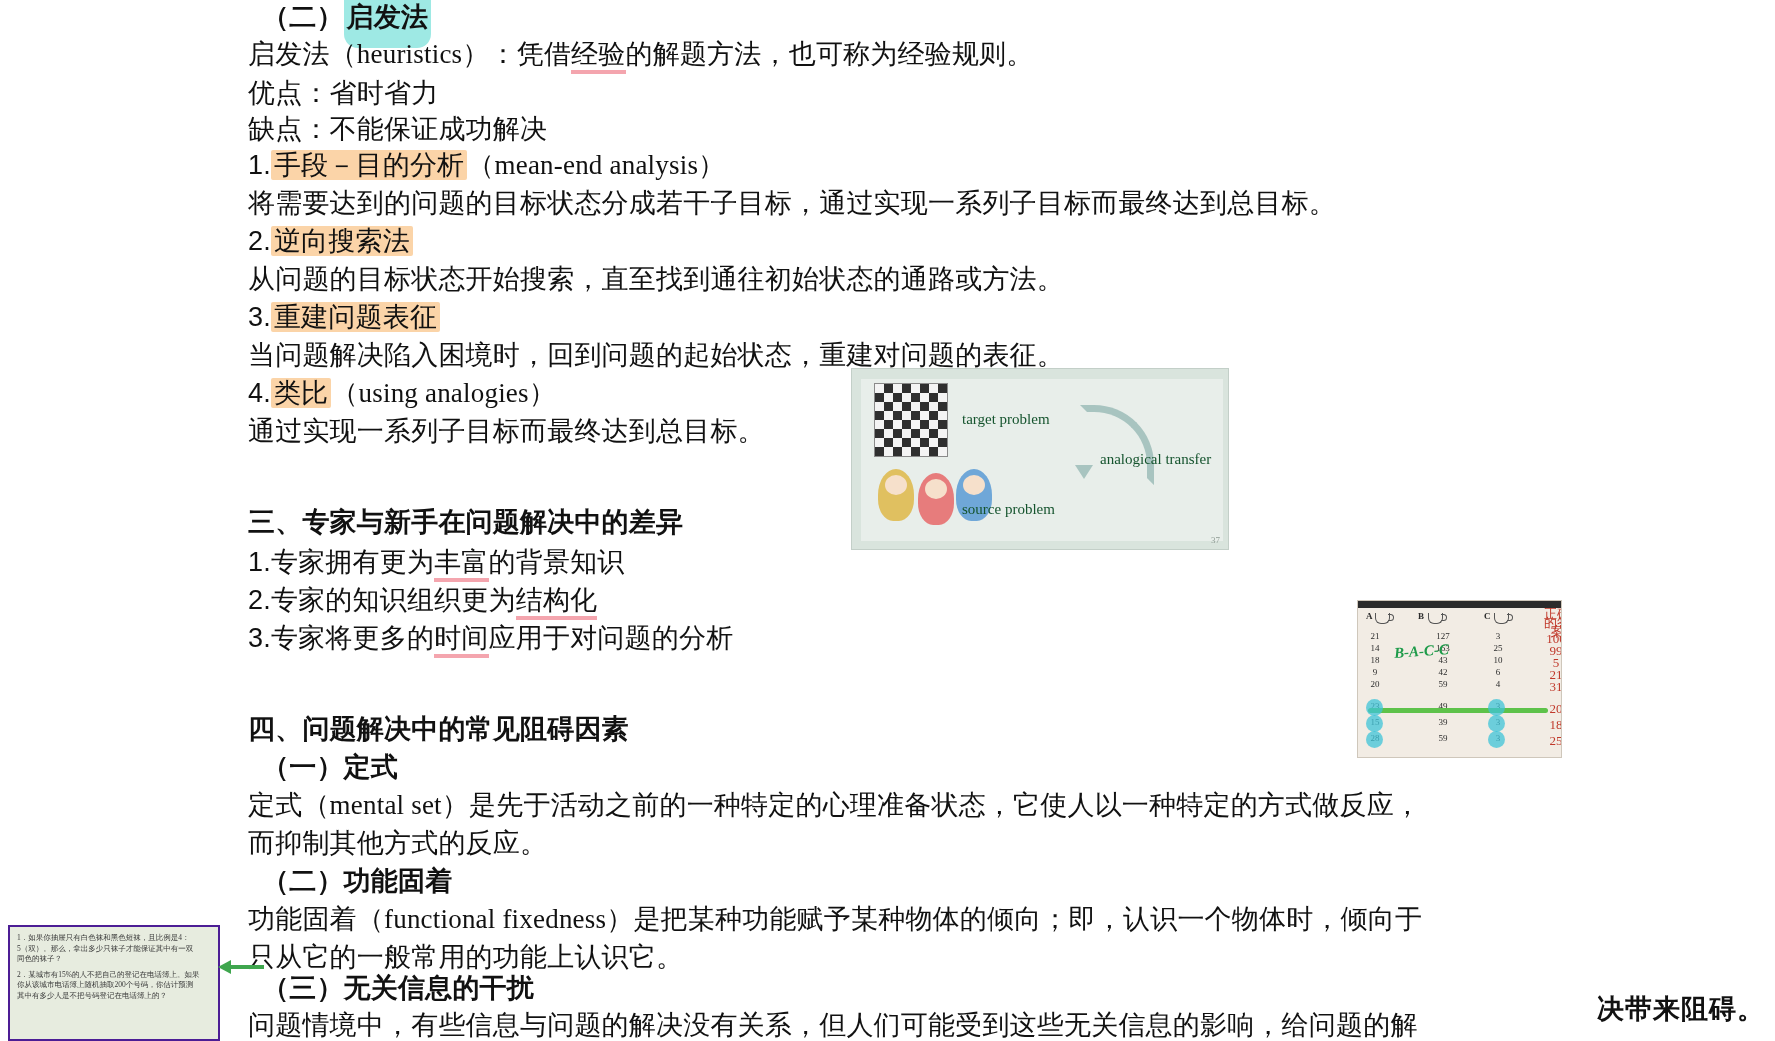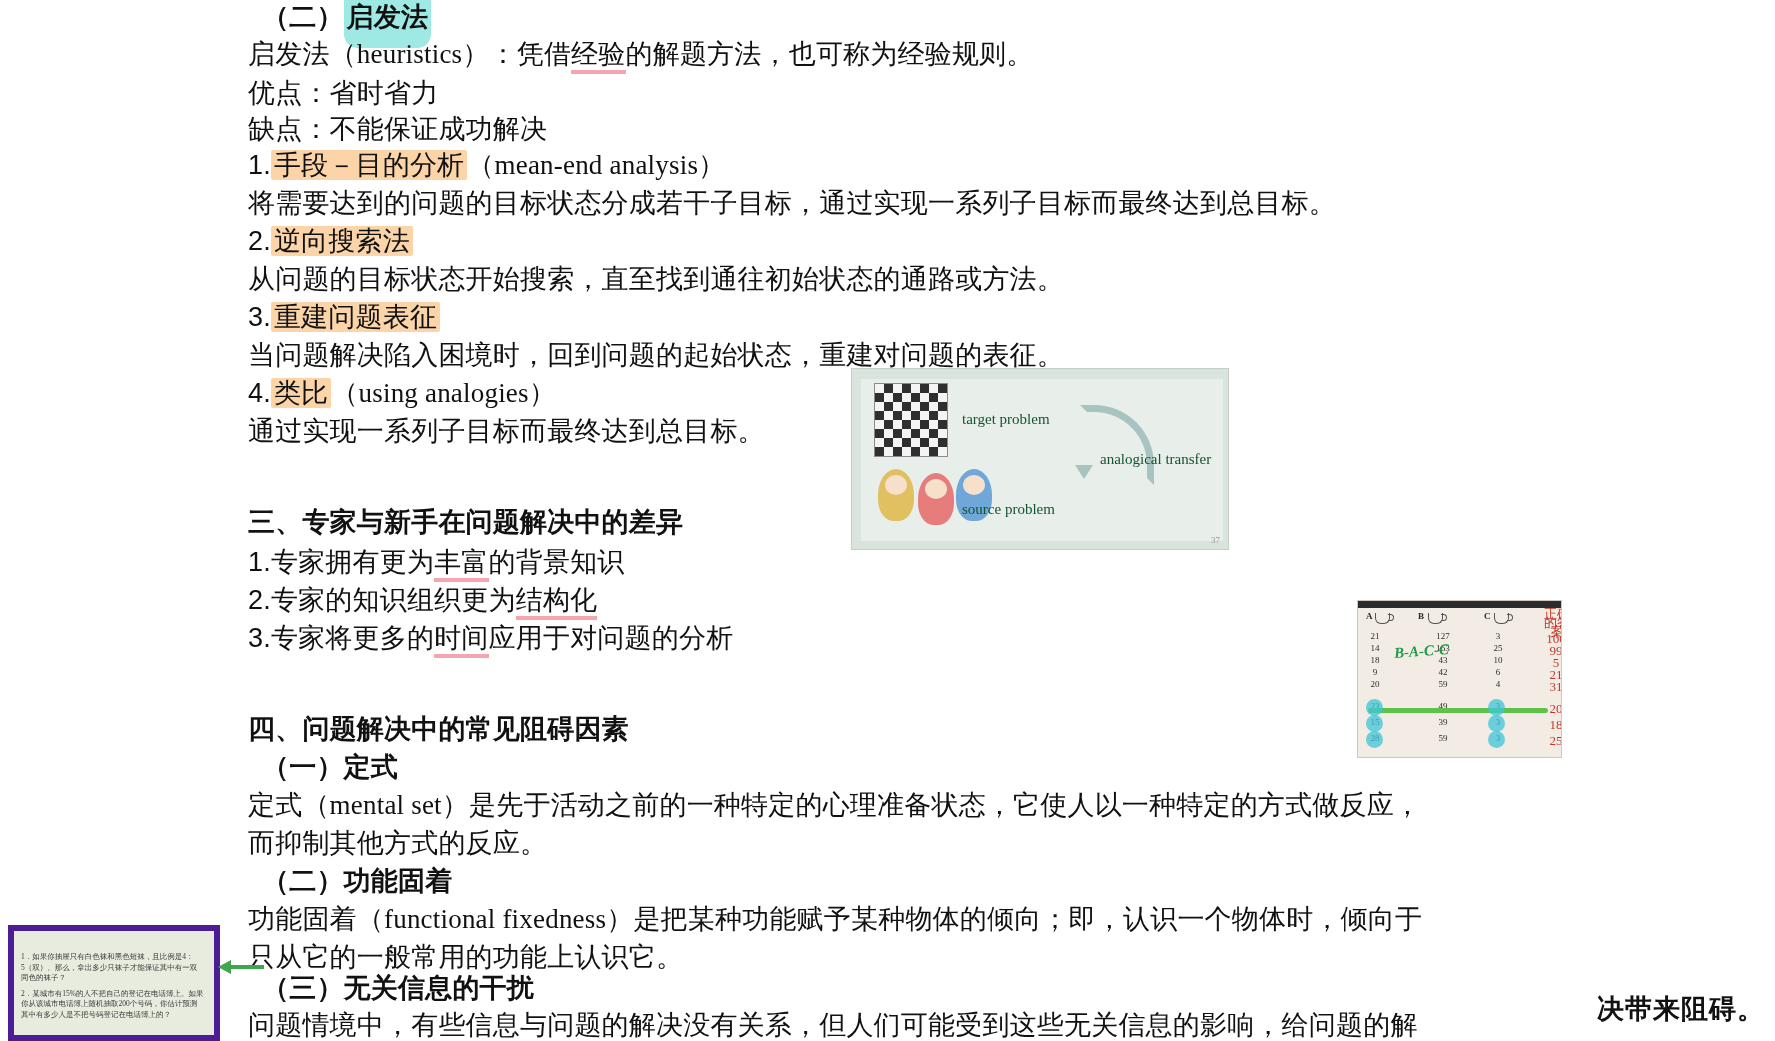--- a/index.html
+++ b/index.html
@@ -199,24 +199,24 @@
   }
 
   
   .scan-small {
     position: absolute;
     left: 8px;
     top: 925px;
     width: 212px;
     height: 116px;
     background: #e7ecdf;
-    border: 6px solid #4c1d95;
+    border: 2px solid #4c1d95;
     box-sizing: border-box;
     overflow: hidden;
-    padding: 21px 7px;
+    padding: 6px 7px;
   }
   .scan-small .ln {
     font-family: "Liberation Serif", serif;
     font-size: 7.5px;
     line-height: 10.5px;
     color: #3a3a3a;
     white-space: nowrap;
   }
   .green-arrow {
     position: absolute;

